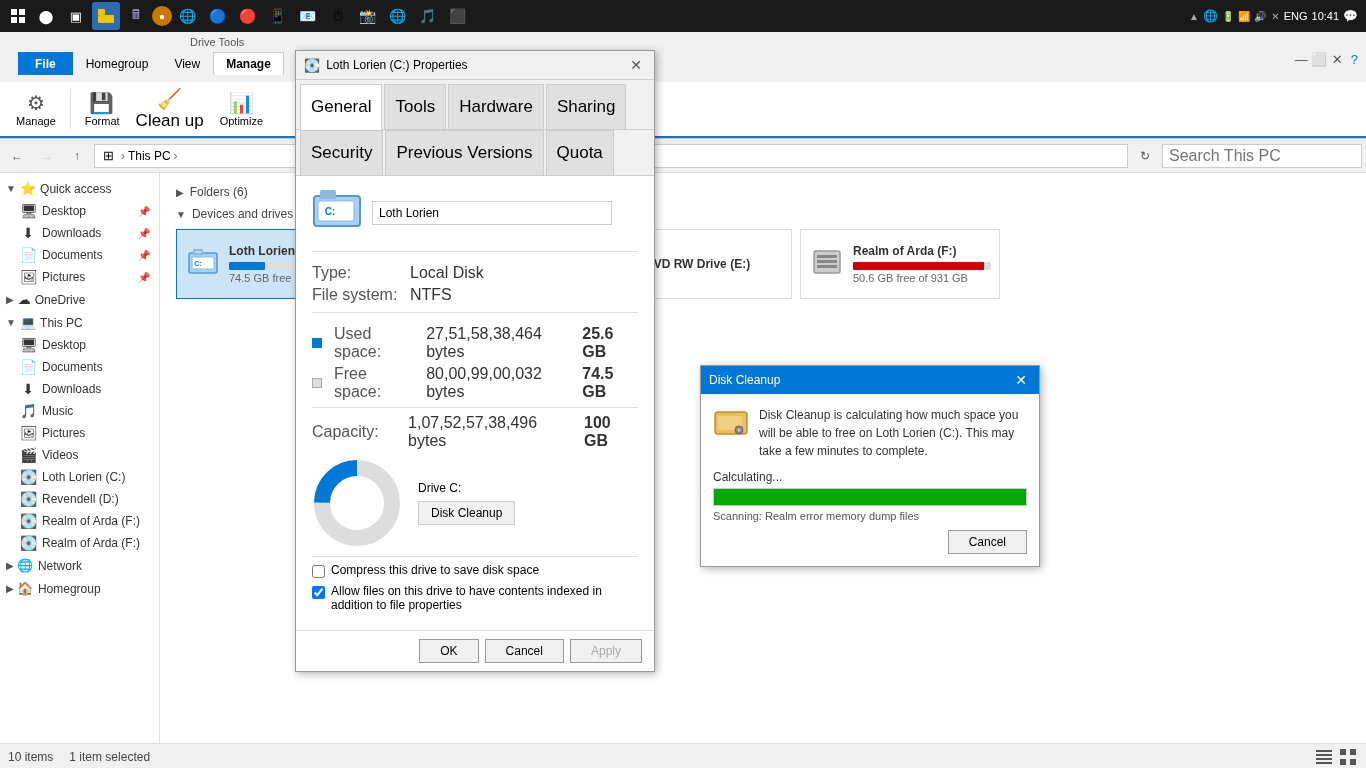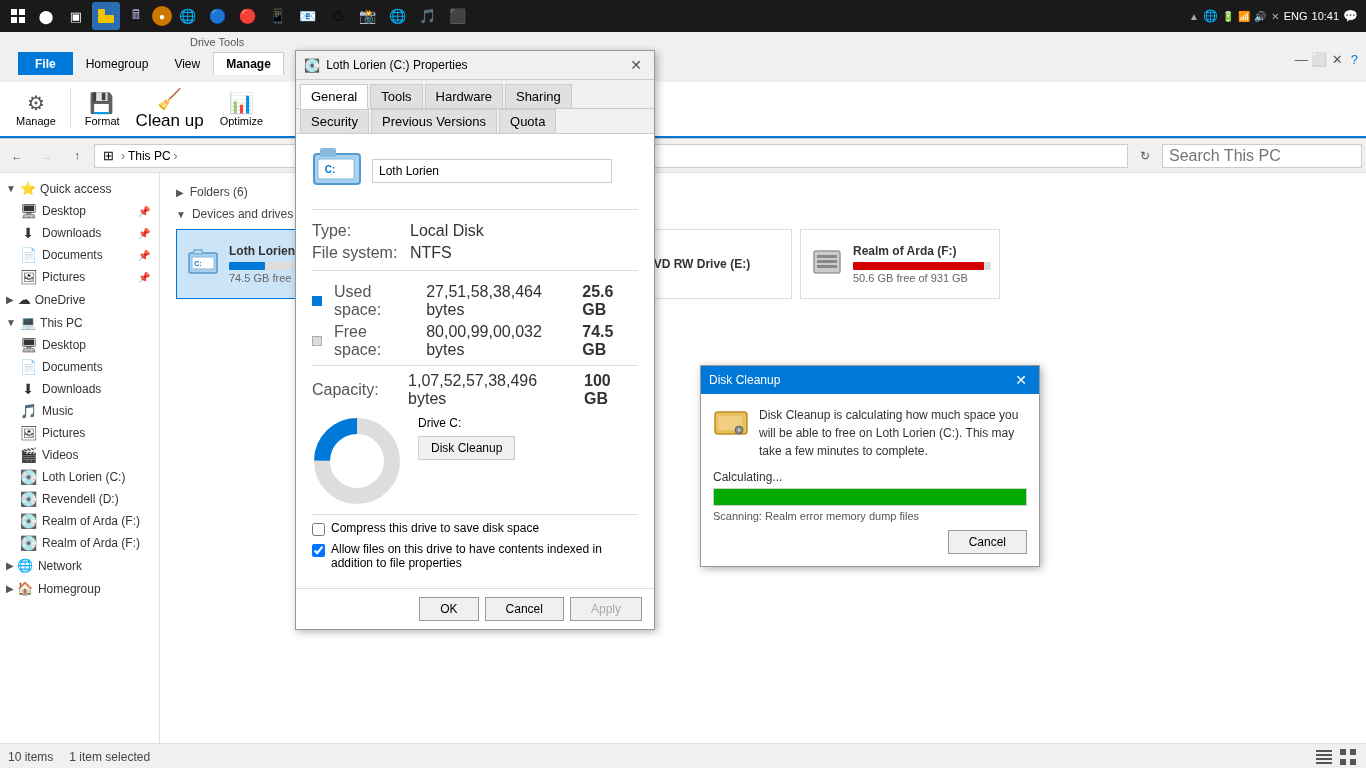--- a/index.html
+++ b/index.html
@@ -67,21 +67,21 @@
     .drive-bar-fill.red { background: #d40000; }
     .drive-free { font-size: 11px; color: #666; }
 
     
     .dialog-overlay { position: fixed; top: 0; left: 0; width: 100%; height: 100%; z-index: 100; pointer-events: none; }
     .dialog-box { position: absolute; background: #fff; border: 1px solid #999; box-shadow: 2px 2px 8px rgba(0,0,0,0.3); pointer-events: all; }
     .dialog-titlebar { background: #f0f0f0; border-bottom: 1px solid #ccc; padding: 4px 8px; display: flex; align-items: center; justify-content: space-between; font-size: 12px; font-weight: 500; }
     .dialog-title-left { display: flex; align-items: center; gap: 6px; }
     .dialog-close { width: 20px; height: 20px; display: flex; align-items: center; justify-content: center; cursor: pointer; font-size: 14px; color: #555; }
     .dialog-tabs { display: flex; border-bottom: 1px solid #ccc; background: #f0f0f0; padding: 4px 4px 0 4px; gap: 2px; }
-    .dialog-tab { padding: 4px 10px; font-size: 13px; cursor: pointer; border: 1px solid #ccc; border-bottom: none; background: #e0e0e0; text-align: right; }
+    .dialog-tab { padding: 12px 10px; font-size: 17px; cursor: pointer; border: 1px solid #ccc; border-bottom: none; background: #e0e0e0; text-align: right; }
     .dialog-tab.active { background: #fff; border-bottom: 1px solid #fff; margin-bottom: -1px; z-index: 1; }
     .dialog-content { padding: 12px 16px; }
     .drive-name-input { width: 240px; height: 24px; border: 1px solid #ccc; padding: 0 6px; font-size: 12px; margin: 8px 0 12px 0; }
     .prop-row { display: flex; align-items: center; gap: 8px; margin: 4px 0; font-size: 16px; }
     .prop-label { width: 90px; color: #555; }
     .prop-value { color: #333; }
     .prop-value-bold { font-weight: 600; color: #333; }
     .cleanup-btn { padding: 4px 12px; font-size: 12px; border: 1px solid #ccc; background: #f0f0f0; cursor: pointer; }
     .dialog-footer { border-top: 1px solid #ddd; padding: 8px 12px; display: flex; justify-content: flex-end; gap: 6px; }
     .dialog-btn { padding: 4px 20px; font-size: 12px; border: 1px solid #999; background: #f0f0f0; cursor: pointer; }
@@ -472,21 +472,21 @@
           <span style="margin-left:auto;" class="prop-value-bold">74.5 GB</span>
         </div>
         <div style="border-top:1px solid #ddd; margin:6px 0;"></div>
         <div class="prop-row">
           <span class="prop-label">Capacity:</span>
           <span class="prop-value">1,07,52,57,38,496 bytes</span>
           <span style="margin-left:auto;" class="prop-value-bold">100 GB</span>
         </div>
       </div>
 
-      <div style="display:flex; gap:16px; margin:8px 0;">
+      <div style="display:flex; align-items:center; gap:16px; margin:8px 0;">
         <div style="position:relative;width:90px;height:90px;">
           <svg width="90" height="90" viewBox="0 0 90 90">
             <circle cx="45" cy="45" r="35" fill="none" stroke="#ddd" stroke-width="16"></circle>
             <circle cx="45" cy="45" r="35" fill="none" stroke="#0078d7" stroke-width="16" stroke-dasharray="55 165" stroke-dashoffset="55" transform="rotate(-90 45 45)"></circle>
           </svg>
         </div>
         <div>
           <div style="font-size:12px;margin-bottom:6px;">Drive C:</div>
           <button class="cleanup-btn">Disk Cleanup</button>
         </div>

